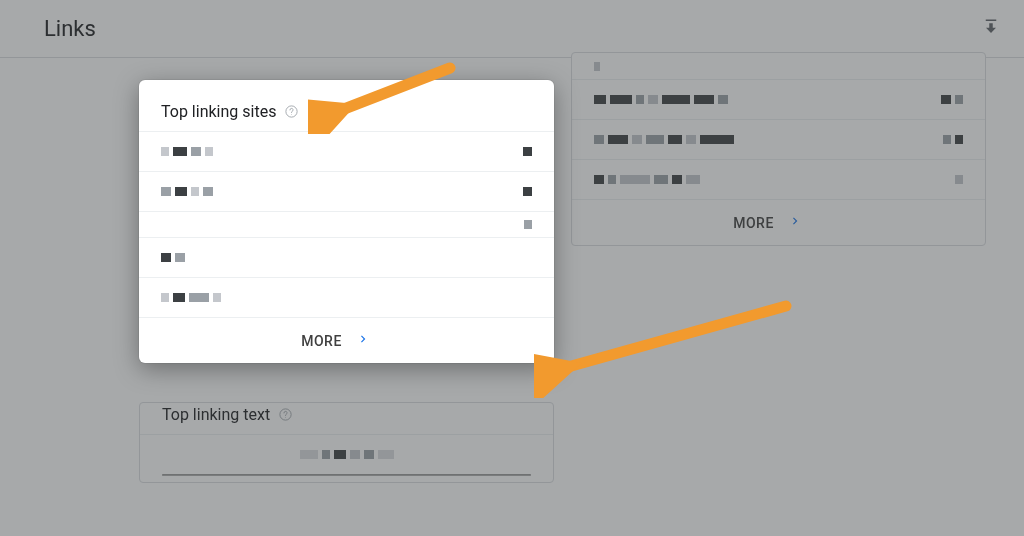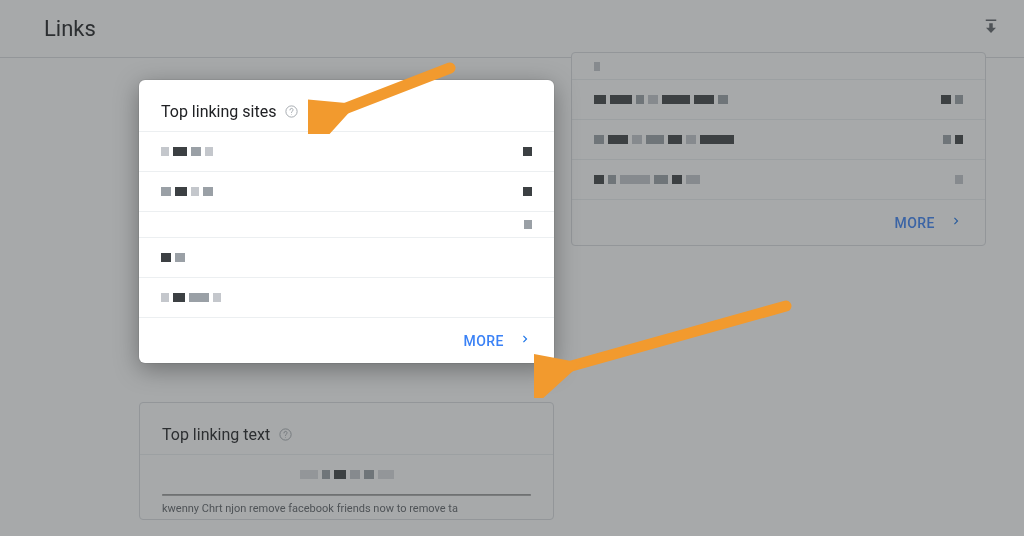--- a/index.html
+++ b/index.html
@@ -66,24 +66,24 @@
     display: flex; align-items: center; justify-content: space-between;
     padding: 0 22px;
   }
   .subrow { height: 26px; }
   .blur-l, .blur-r { display: flex; gap: 4px; }
   .b { display: inline-block; height: 9px; background: #3c4043; }
   .b.g1 { background: #9aa0a6; } .b.g2 { background: #c4c7cc; } .b.g3 { background: #dadce0; }
 
   .more-row {
     height: 46px; border-top: 1px solid #eceff1;
-    display: flex; align-items: center; justify-content: flex-end;
+    display: flex; align-items: center; justify-content: center;
     gap: 14px; padding-right: 22px;
     font-size: 14px; font-weight: 500; letter-spacing: .5px;
-    color: #3b82f6; cursor: pointer;
+    color: #404040; cursor: pointer;
   }
   .more-row svg { width: 14px; height: 14px; fill: #1a73e8; }
 
   .tiny-text {
     font-size: 11px; color: #5f6368; white-space: nowrap; overflow: hidden;
     padding: 0 22px 4px;
   }
 
   
   .spotlight {
@@ -172,21 +172,21 @@
           <svg viewBox="0 0 24 24">
               <path d="M8.59 16.59 13.17 12 8.59 7.41 10 6l6 6-6 6z"></path>
             </svg>
         </span>
       </div>
     </div>
   </div>
 
   <div class="col-left">
     <div style="height:320px; margin-top:24px;"></div>
-    <div class="card" style="padding-top:22px;">
+    <div class="card" style="padding-top:2px;">
       <div class="card-header">
         <span>Top linking text</span>
         <span class="help-ic">
           <svg viewBox="0 0 24 24">
               <circle cx="12" cy="12" r="9"></circle>
               <path d="M9.5 9.5a2.5 2.5 0 1 1 3.5 2.3c-.9.4-1 .9-1 1.7" stroke-linecap="round"></path>
               <circle cx="12" cy="17" r=".7" fill="#9aa0a6" stroke="none"></circle>
             </svg>
         </span>
       </div>
@@ -194,21 +194,20 @@
         <span class="blur-l">
           <span class="b g3" style="width:18px"></span>
             <span class="b g1" style="width:8px"></span>
           <span class="b" style="width:12px"></span>
             <span class="b g2" style="width:10px"></span>
           <span class="b g1" style="width:10px"></span>
             <span class="b g3" style="width:16px"></span>
         </span>
       </div>
       <div style="height:2px;background:#bdbdbd;margin:0 22px 6px;border-radius:1px;box-shadow:0 1px 2px rgba(0,0,0,.25) inset;"></div>
-      <div class="tiny-text">kwenny Chrt njon remove facebook friends now to remove ta</div>
     </div>
   </div>
 
 </div>
 
 <div class="dim"></div>
 
 <div class="spotlight">
   <div class="card-header">
     <span>Top linking sites</span>

